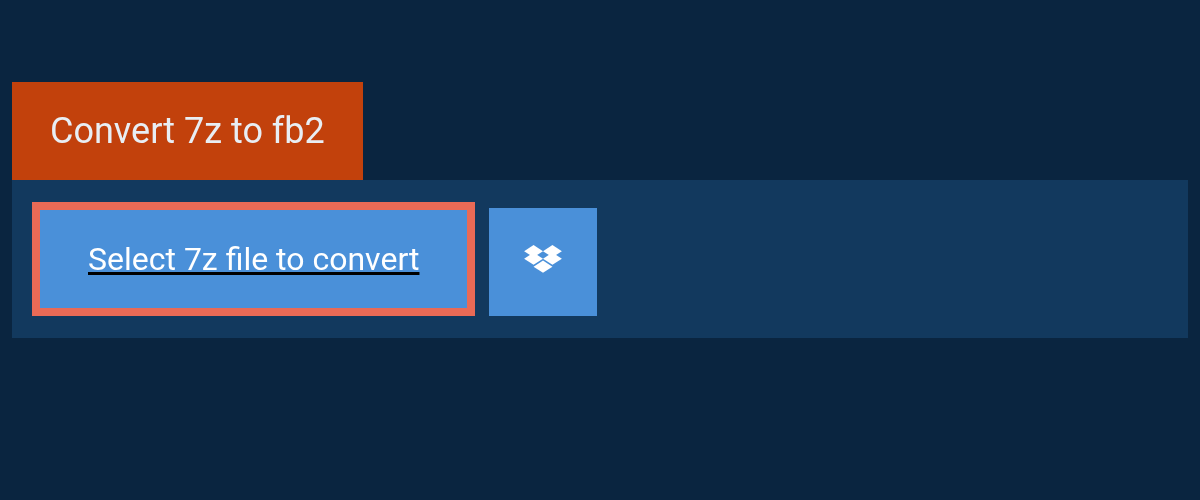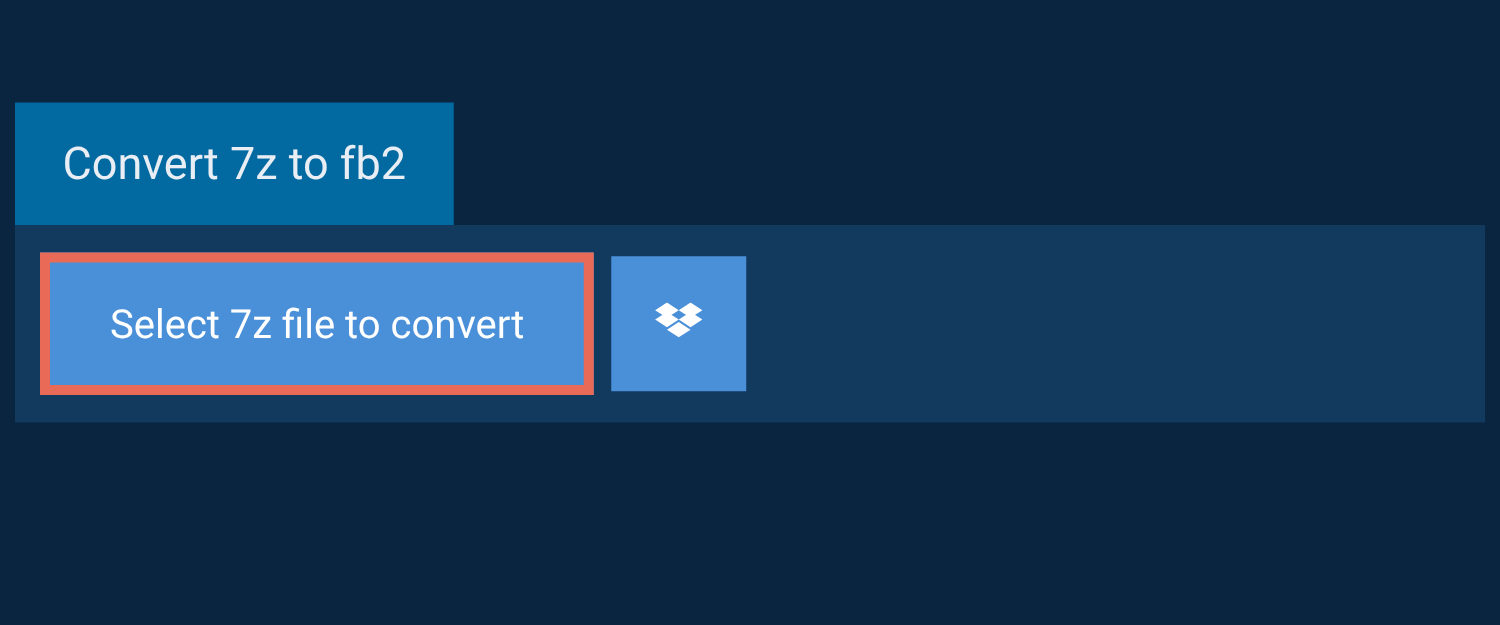--- a/index.html
+++ b/index.html
@@ -8,39 +8,40 @@
       box-sizing: border-box;
     }
     body {
       width: 1200px;
       height: 500px;
       background-color: #0a2540;
       font-family: -apple-system, BlinkMacSystemFont, "Segoe UI", Roboto, Helvetica, Arial, sans-serif;
       overflow: hidden;
     }
     .tab-header {
-      background-color: #0369a1;
+      background-color: #c2410c;
       display: inline-block;
       padding: 28px 38px;
       margin-left: 12px;
       margin-top: 82px;
     }
     .tab-title {
       color: #e8eef4;
       font-size: 36px;
       font-weight: 400;
     }
     .content-panel {
       background-color: #12395e;
       padding: 22px 20px;
       margin-left: 12px;
       margin-right: 12px;
       display: flex;
-      align-items: center;
+      align-items: flex-end;
       gap: 14px;
+      text-decoration: underline;
     }
     .select-file-button {
       background-color: #4a90d9;
       border: 8px solid #e96a56;
       color: #ffffff;
       font-size: 32px;
       font-weight: 400;
       padding: 30px 48px;
       cursor: pointer;
       display: inline-flex;

